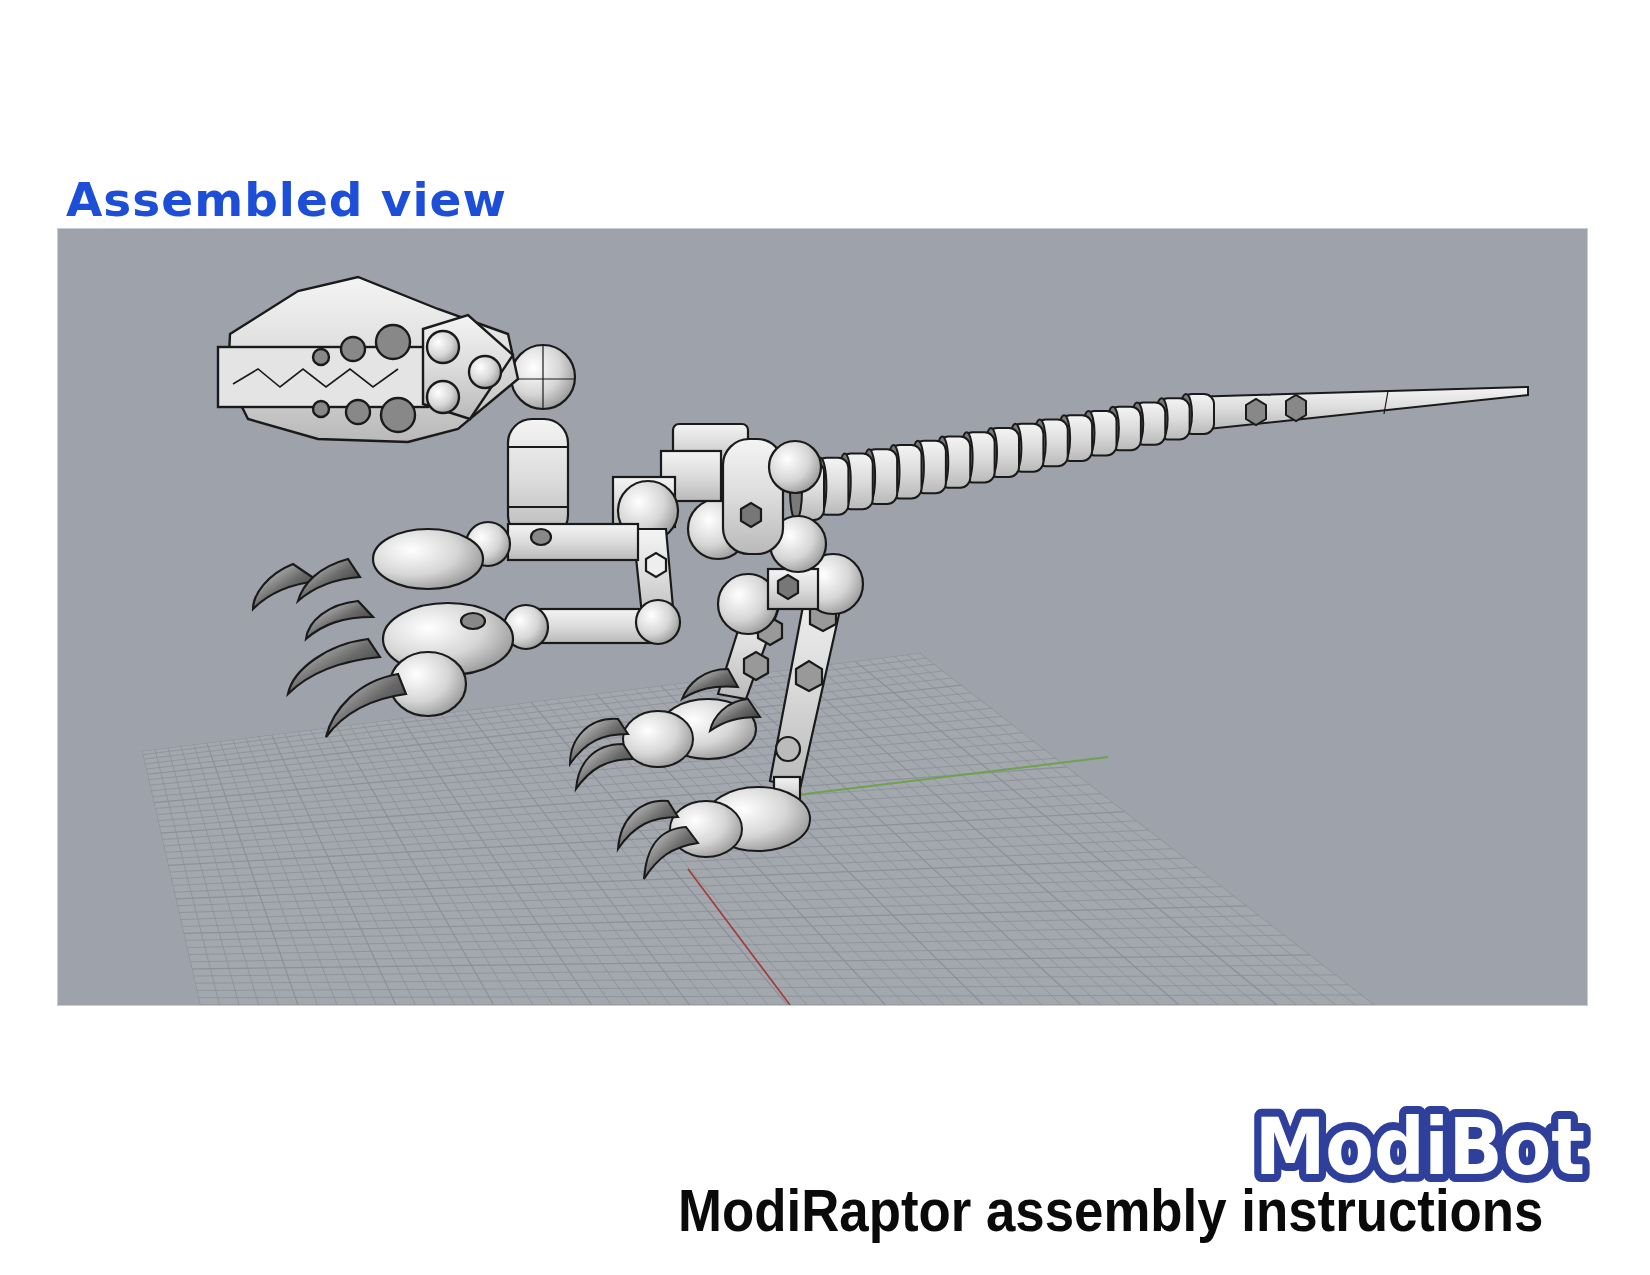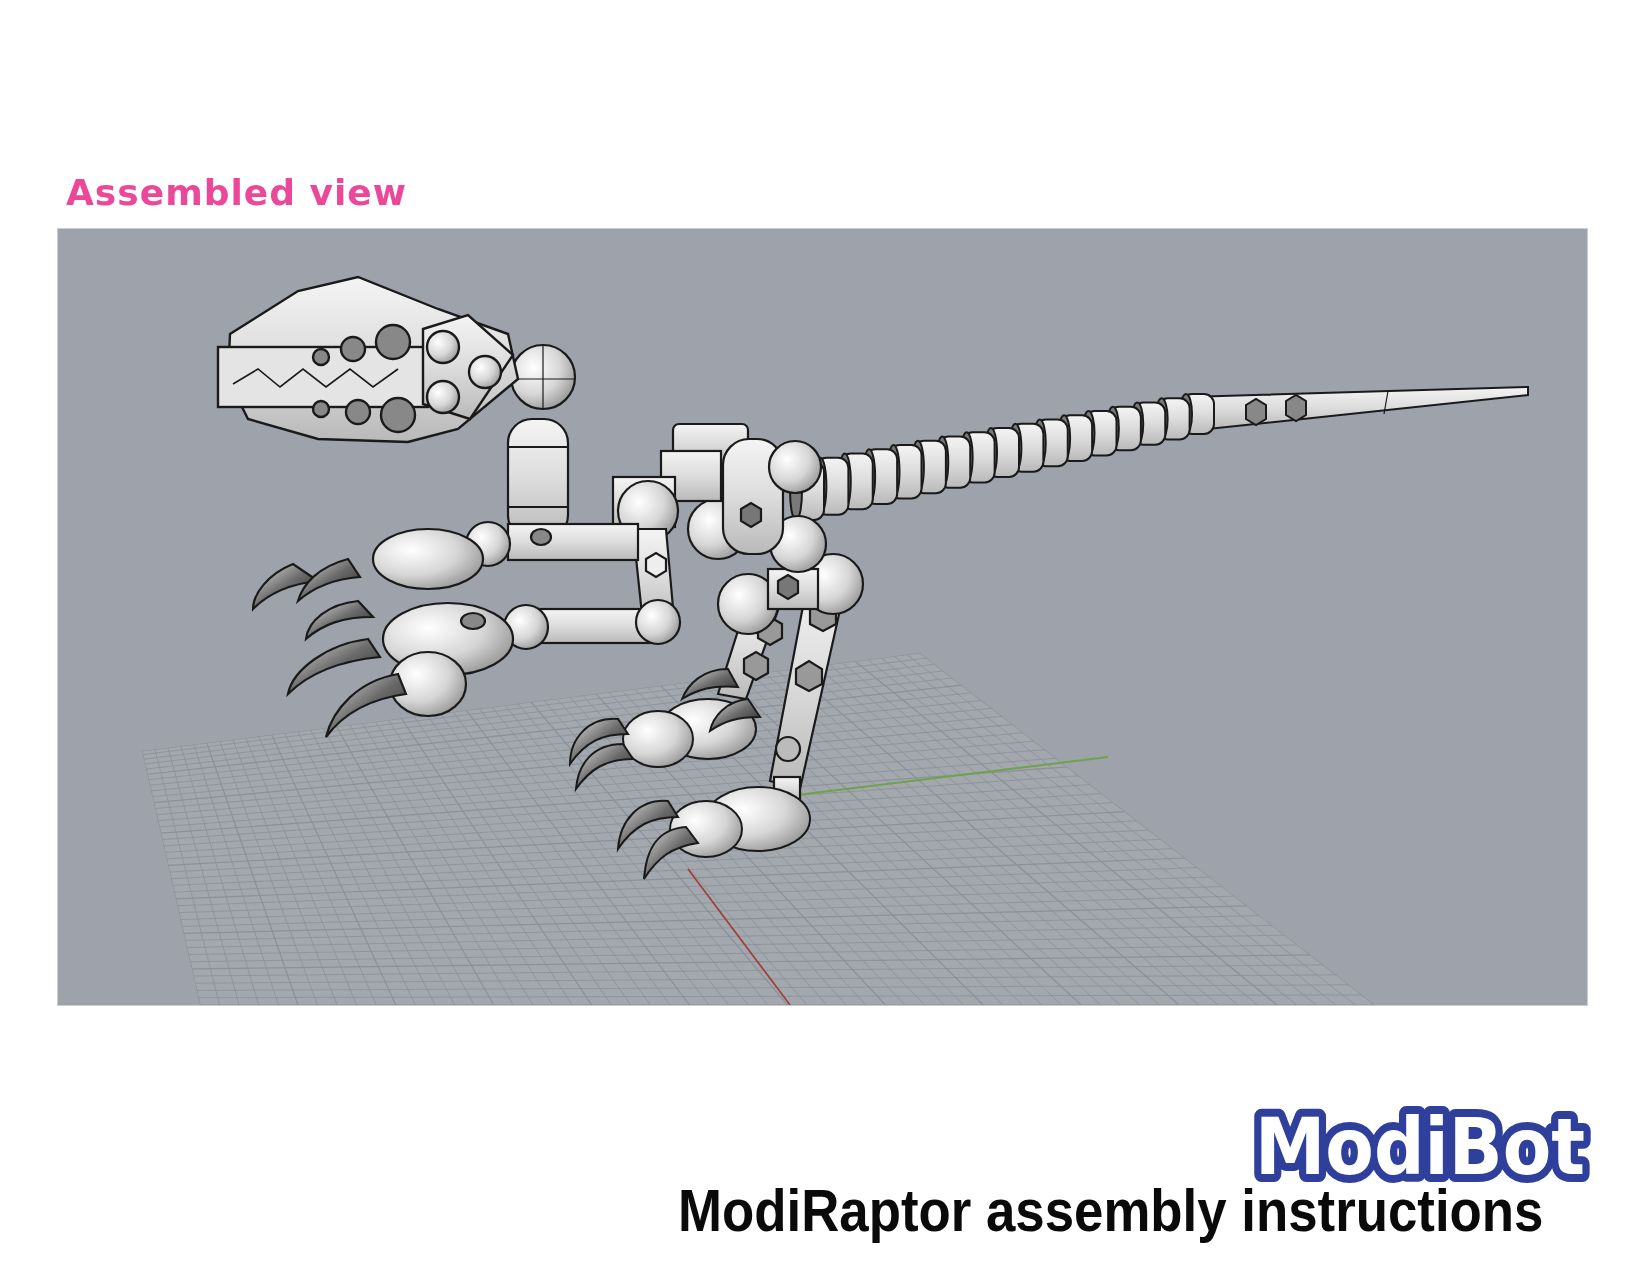--- a/index.html
+++ b/index.html
@@ -1,20 +1,20 @@
 <!DOCTYPE html>
 <html><head>
 <meta charset="utf-8">
 <style>
   html, body { margin: 0; padding: 0; background: #ffffff; }
   body { width: 1650px; height: 1275px; position: relative; overflow: hidden; font-family: "Liberation Sans", sans-serif; }
   .section-title {
     position: absolute; left: 66px; top: 172px;
     font-family: "DejaVu Sans", sans-serif; font-weight: bold;
-    font-size: 36px; letter-spacing: 1px; color: #ec4899;
+    font-size: 47px; letter-spacing: 1px; color: #1d4ed8;
     white-space: nowrap;
   }
   .viewport {
     position: absolute; left: 58px; top: 229px; width: 1529px; height: 776px;
     background: #9ea2aa; overflow: hidden;
     box-shadow: 0 0 0 1px #c9ccd1;
   }
   .viewport svg { position: absolute; left: 0; top: 0; }
   .logo {
     position: absolute; left: 1246px; top: 1096px; width: 348px; height: 96px;

